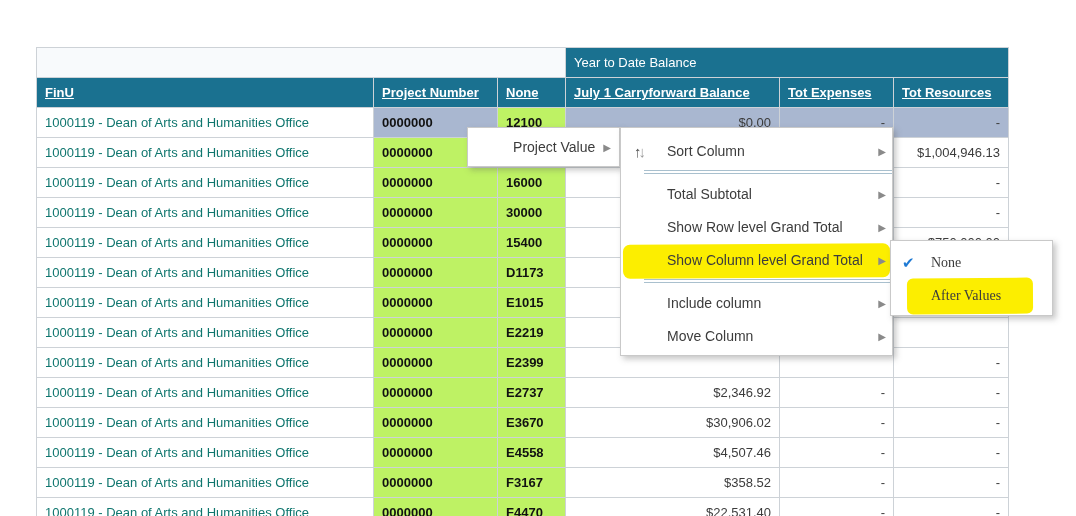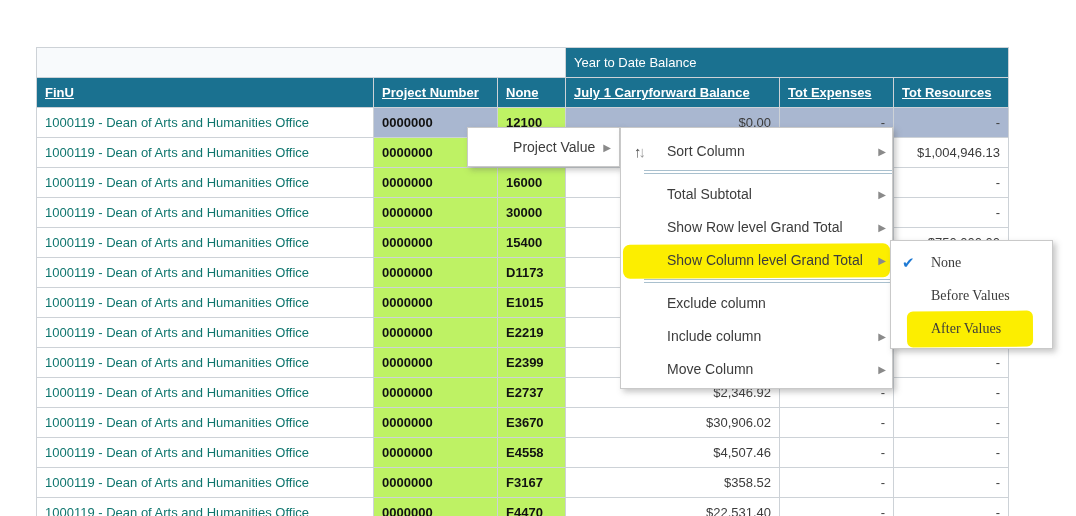--- a/index.html
+++ b/index.html
@@ -209,39 +209,33 @@
         <span class="label">Show Row level Grand Total</span>
         <span class="arrow">▶</span>
       </div>
       <div class="menu-item">
         <span class="hl-mark"></span>
         <span class="label">Show Column level Grand Total</span>
         <span class="arrow">▶</span>
       </div>
       <div class="menu-sep"></div>
       <div class="menu-item">
-        <span class="label">Exclude column</span>
-      </div>
-      <div class="menu-item">
         <span class="label">Include column</span>
         <span class="arrow">▶</span>
       </div>
       <div class="menu-item">
         <span class="label">Move Column</span>
         <span class="arrow">▶</span>
       </div>
     </div>
 
   <div class="menubox sub-menu" id="sub-menu">
       <div class="sub-item">
         <span class="check">✔</span>
         <span class="label">None</span>
       </div>
       <div class="sub-item">
-        <span class="label">Before Values</span>
-      </div>
-      <div class="sub-item">
         <span class="hl-mark-sub"></span>
         <span class="label">After Values</span>
       </div>
     </div>
 
 </div>
 
 </body></html>

